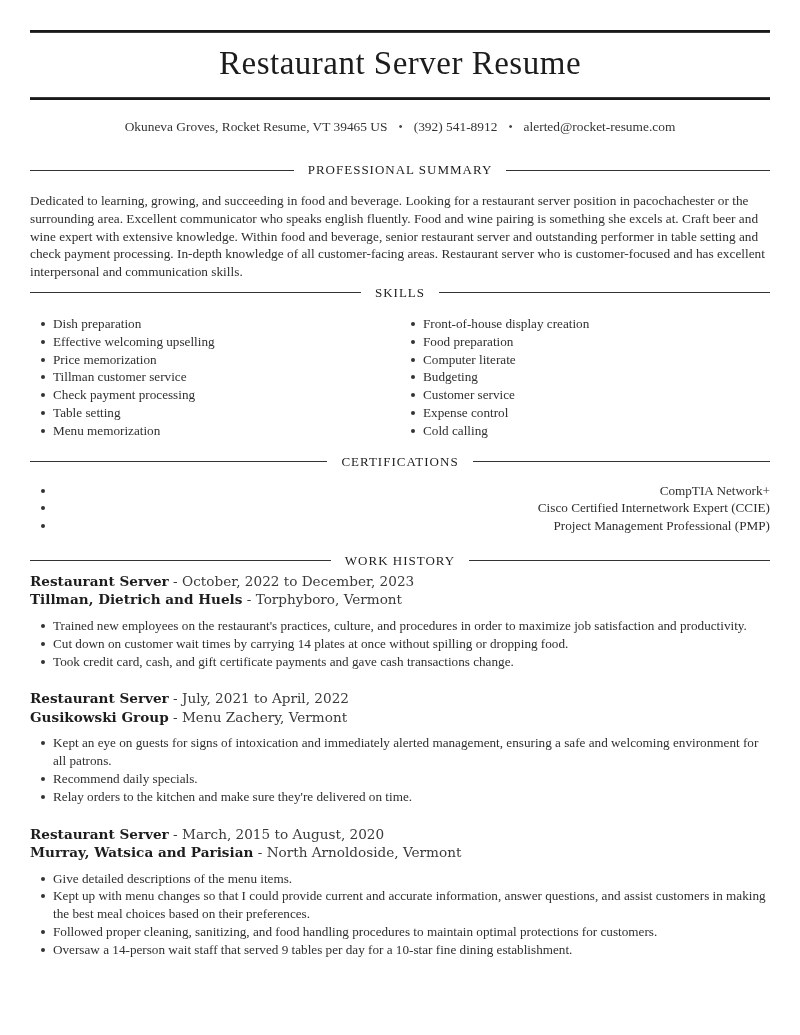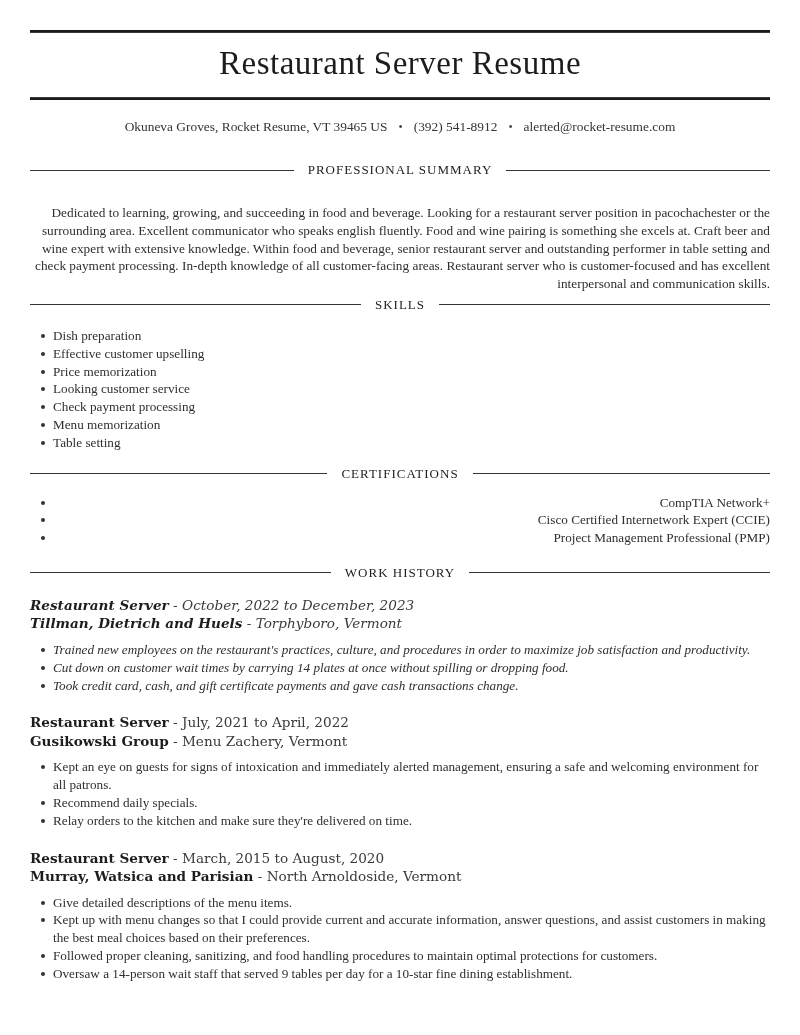--- a/index.html
+++ b/index.html
@@ -70,25 +70,24 @@
     letter-spacing: 1px;
     color: var(--heading);
     white-space: nowrap;
   }
   .sh-summary { margin-top: 24px; }
   .sh-skills { margin-top: 2px; }
   .sh-certs { margin-top: 12px; }
   .sh-work { margin-top: 16px; }
 
   .summary-text {
-    margin-top: 24px;
+    margin-top: 12px;
     font-size: 13.3px;
     line-height: 17.8px;
     color: var(--text);
-    text-align: right;
   }
 
   
   ul.blist { list-style: none; }
   ul.blist li {
     position: relative;
     padding-left: 23px;
     font-size: 13.2px;
     line-height: 17.8px;
     color: var(--text);
@@ -104,21 +103,21 @@
     background: #333333;
   }
 
   .skills-columns { display: flex; margin-top: 12px; }
   .skills-col { width: 50%; }
 
   .certs-list { margin-top: 10px; text-align: right; }
 
   
   .job { margin-top: 19px; }
-  .job.first { margin-top: 13px; font-style: italic; }
+  .job.first { margin-top: 1px; }
   .job-line {
     font-family: "DejaVu Serif", "Liberation Serif", serif;
     font-size: 13.6px;
     line-height: 18.5px;
     color: #3a3a3a;
   }
   .job-line .b { font-weight: 700; color: #1d1d1d; }
   .job ul.blist { margin-top: 8px; }
 </style>
 </head>
@@ -146,26 +145,35 @@
   <p class="summary-text">Dedicated to learning, growing, and succeeding in food and beverage. Looking for a restaurant server position in pacochachester or the surrounding area. Excellent communicator who speaks english fluently. Food and wine pairing is something she excels at. Craft beer and wine expert with extensive knowledge. Within food and beverage, senior restaurant server and outstanding performer in table setting and check payment processing. In-depth knowledge of all customer-facing areas. Restaurant server who is customer-focused and has excellent interpersonal and communication skills.</p>
 
   <div class="section-heading sh-skills">
     <div class="hline"></div>
     <div class="label">SKILLS</div>
     <div class="hline"></div>
   </div>
   <div class="skills-columns">
     <ul class="blist skills-col">
       <li>Dish preparation</li>
-      <li>Effective customer upselling</li>
+      <li>Effective welcoming upselling</li>
       <li>Price memorization</li>
-      <li>Looking customer service</li>
+      <li>Tillman customer service</li>
       <li>Check payment processing</li>
+      <li>Table setting</li>
       <li>Menu memorization</li>
-      <li>Table setting</li>
+    </ul>
+    <ul class="blist skills-col">
+      <li>Front-of-house display creation</li>
+      <li>Food preparation</li>
+      <li>Computer literate</li>
+      <li>Budgeting</li>
+      <li>Customer service</li>
+      <li>Expense control</li>
+      <li>Cold calling</li>
     </ul>
   </div>
 
   <div class="section-heading sh-certs">
     <div class="hline"></div>
     <div class="label">CERTIFICATIONS</div>
     <div class="hline"></div>
   </div>
   <ul class="blist certs-list">
     <li>CompTIA Network+</li>

